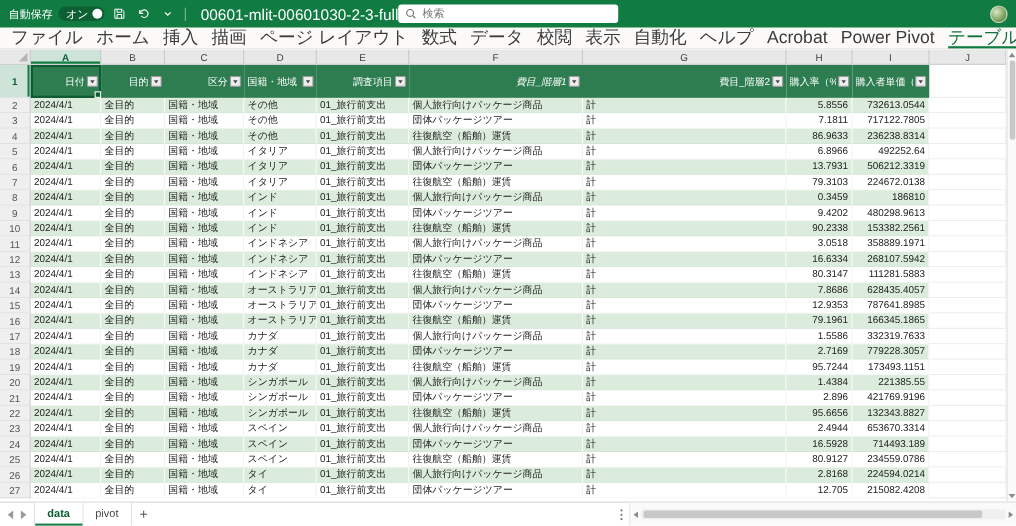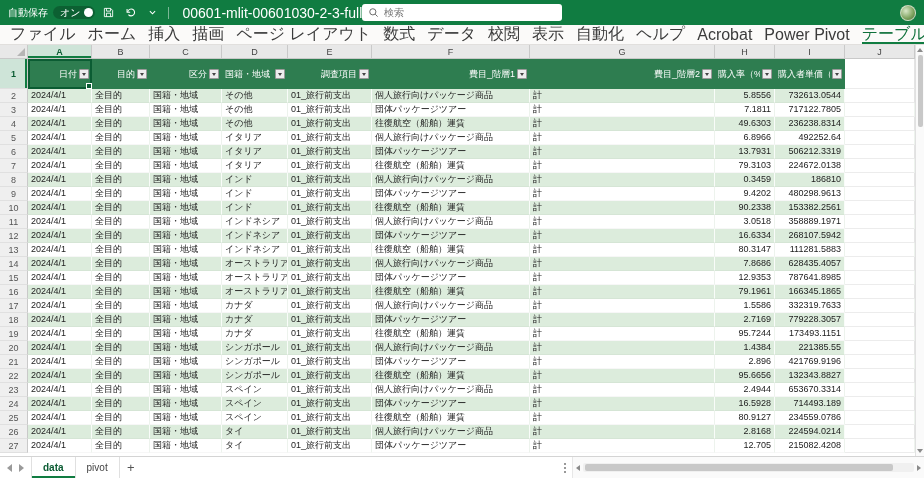--- a/index.html
+++ b/index.html
@@ -209,21 +209,21 @@
               <span class="filterbtn"></span>
             </div>
             <div class="cell hcell" style="width: 66px;">
               <span class="htxt">国籍・地域・住居地</span>
               <span class="filterbtn"></span>
             </div>
             <div class="cell hcell" style="width: 84px;">
               <span class="htxt">調査項目</span>
               <span class="filterbtn"></span>
             </div>
-            <div class="cell hcell" style="width: 158px;">
+            <div class="cell hcell" style="width: 158px; font-style: italic;">
               <span class="htxt">費目_階層1</span>
               <span class="filterbtn"></span>
             </div>
             <div class="cell hcell" style="width: 185px;">
               <span class="htxt">費目_階層2</span>
               <span class="filterbtn"></span>
             </div>
             <div class="cell hcell" style="width: 60px;">
               <span class="htxt">購入率（%）</span>
               <span class="filterbtn"></span>
@@ -263,21 +263,21 @@
             </div>
             <div class="grow drow band">
               <div class="rownum">4</div>
               <div class="cell dcell" style="width: 64px;">2024/4/1</div>
               <div class="cell dcell" style="width: 58px;">全目的</div>
               <div class="cell dcell" style="width: 72px;">国籍・地域</div>
               <div class="cell dcell" style="width: 66px;">その他</div>
               <div class="cell dcell" style="width: 84px;">01_旅行前支出</div>
               <div class="cell dcell" style="width: 158px;">往復航空（船舶）運賃</div>
               <div class="cell dcell" style="width: 185px;">計</div>
-              <div class="cell dcell num" style="width: 60px;">49.6303</div>
+              <div class="cell dcell num" style="width: 60px;">86.9633</div>
               <div class="cell dcell num" style="width: 70px;">236238.8314</div>
               <div class="cell dcell outside" style="width: 70px;"></div>
             </div>
             <div class="grow drow">
               <div class="rownum">5</div>
               <div class="cell dcell" style="width: 64px;">2024/4/1</div>
               <div class="cell dcell" style="width: 58px;">全目的</div>
               <div class="cell dcell" style="width: 72px;">国籍・地域</div>
               <div class="cell dcell" style="width: 66px;">イタリア</div>
               <div class="cell dcell" style="width: 84px;">01_旅行前支出</div>

